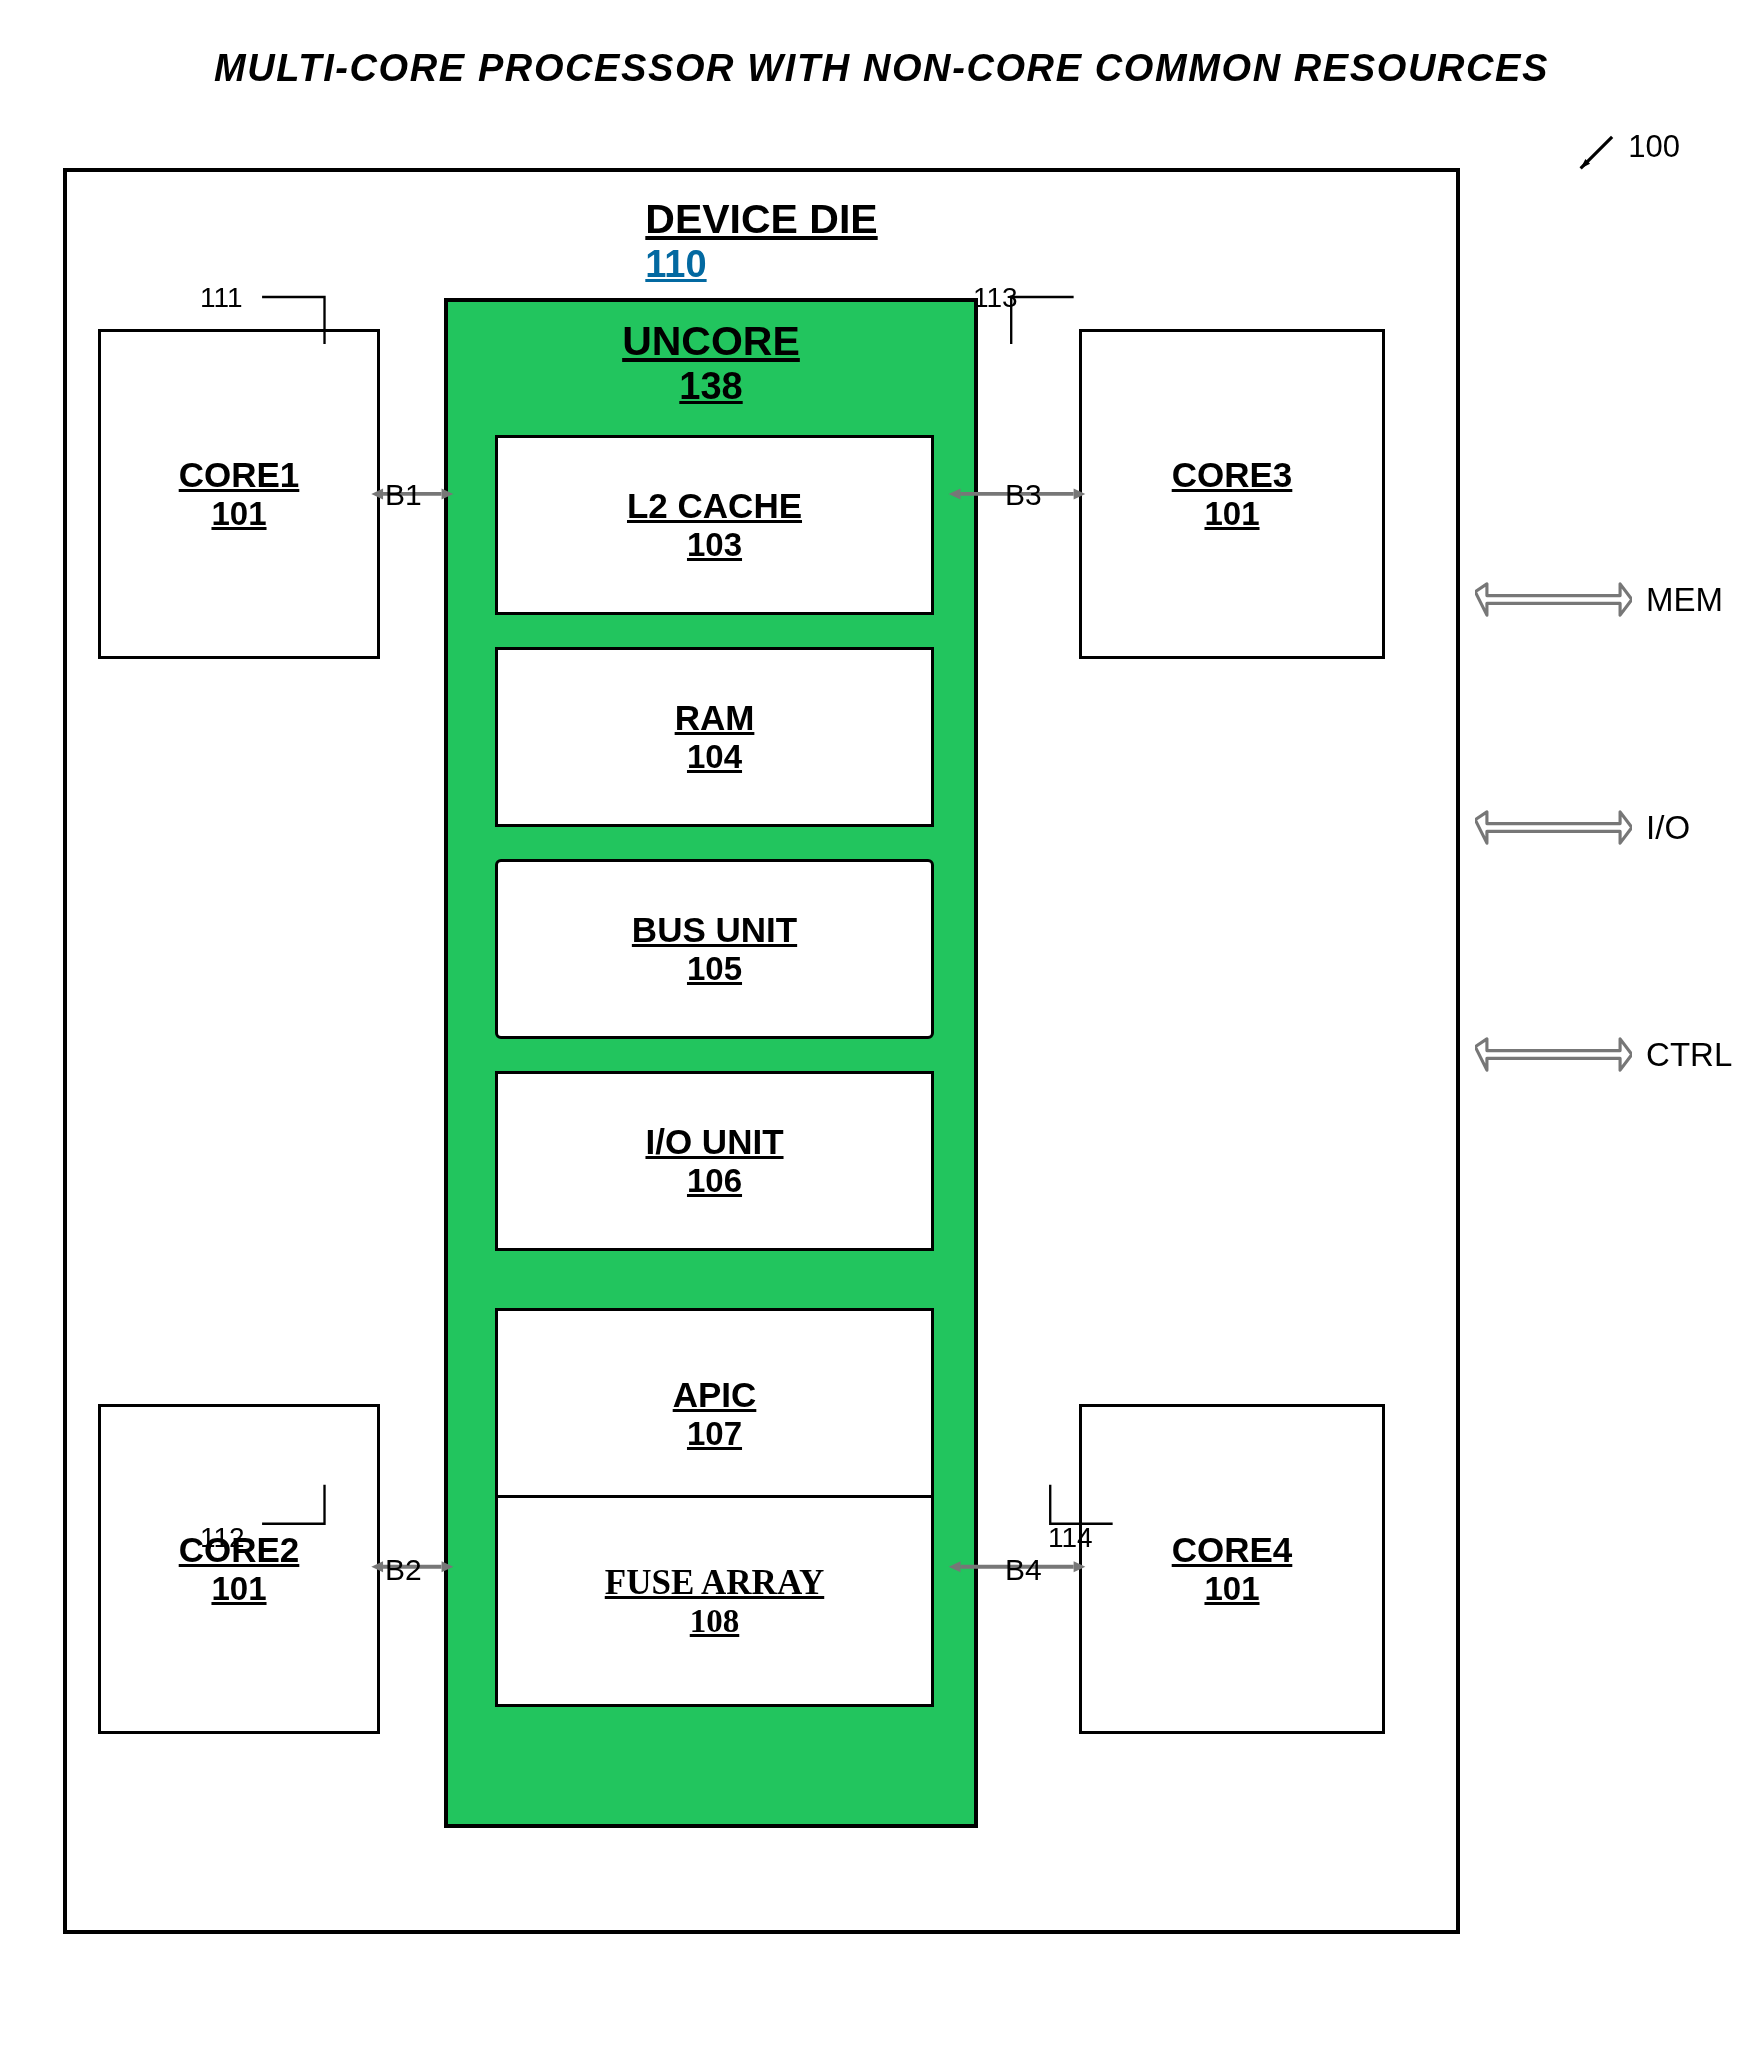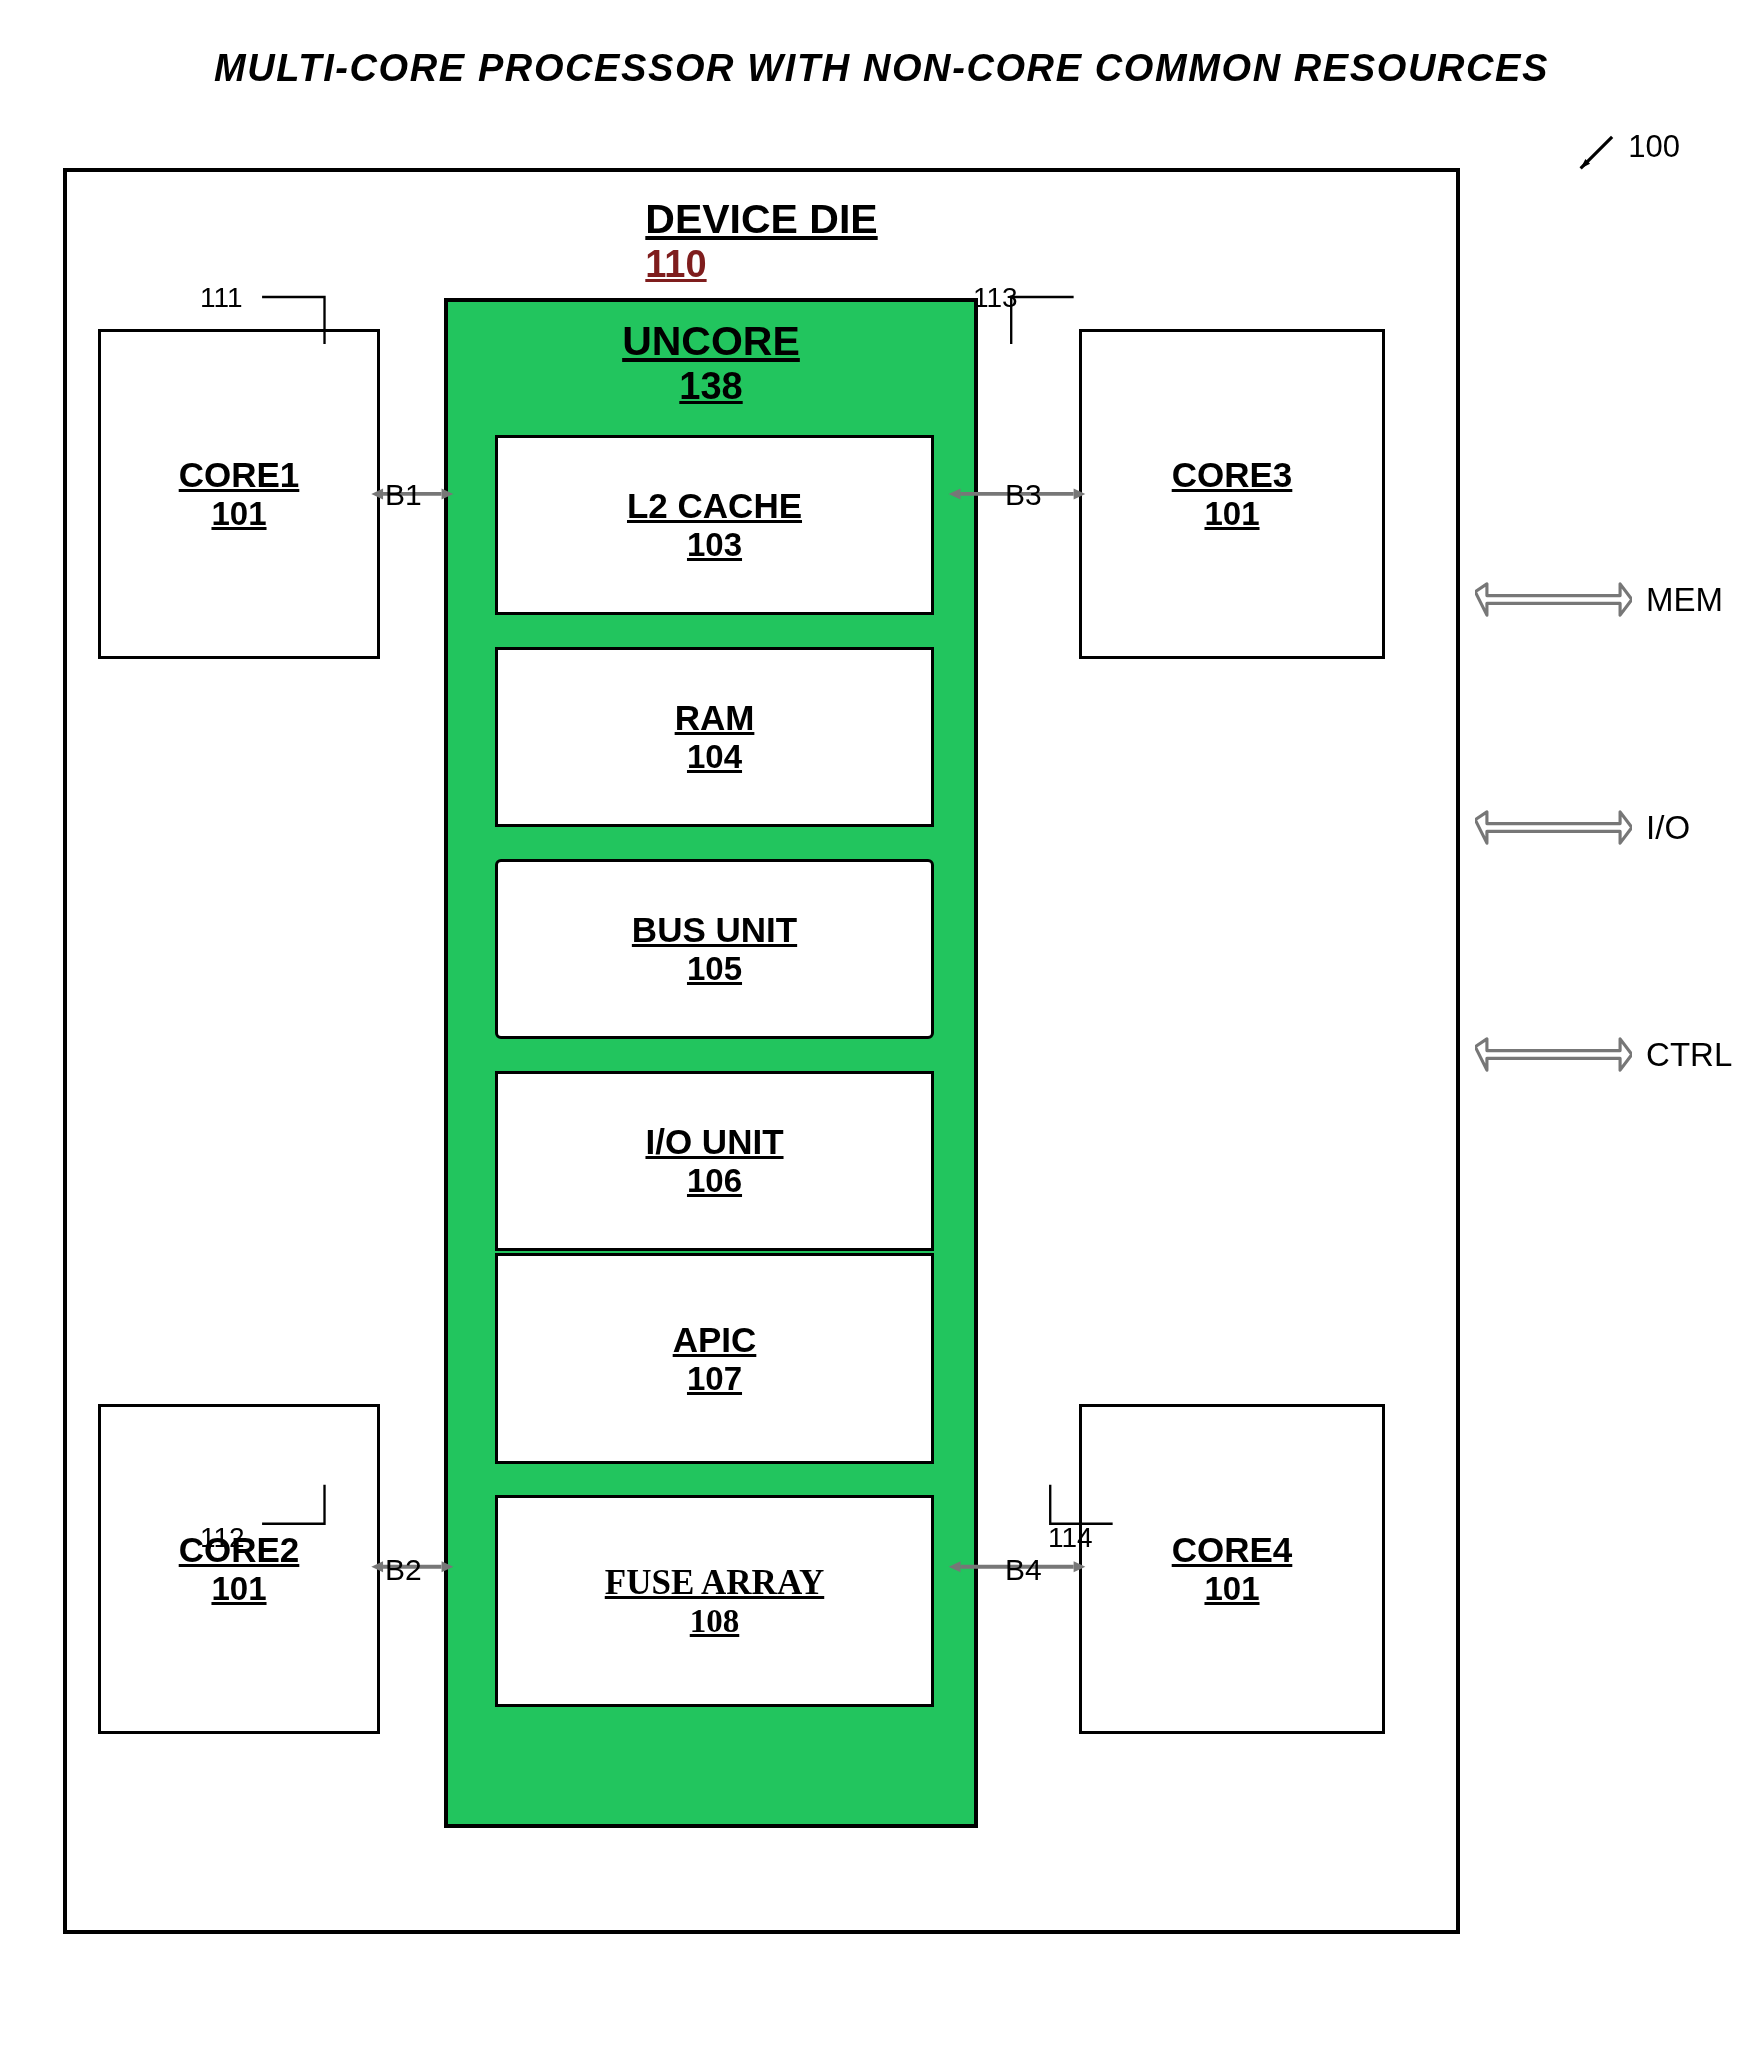--- a/index.html
+++ b/index.html
@@ -68,21 +68,21 @@
       font-size: 41px;
       font-weight: bold;
       text-decoration: underline;
       color: #000;
     }
 
     .device-die-label .ref-text {
       font-size: 38px;
       font-weight: bold;
       text-decoration: underline;
-      color: #7f1d1d;
+      color: #0369a1;
       display: block;
     }
 
     
     .uncore-box {
       position: absolute;
       top: 126px;
       left: 377px;
       width: 534px;
       height: 1530px;
@@ -165,21 +165,21 @@
     
     .io-unit {
       top: 769px;
       left: 47px;
       width: 439px;
       height: 180px;
     }
 
     
     .apic {
-      top: 951px;
+      top: 1006px;
       left: 47px;
       width: 439px;
       height: 211px;
     }
 
     
     .fuse-array {
       top: 1193px;
       left: 47px;
       width: 439px;

